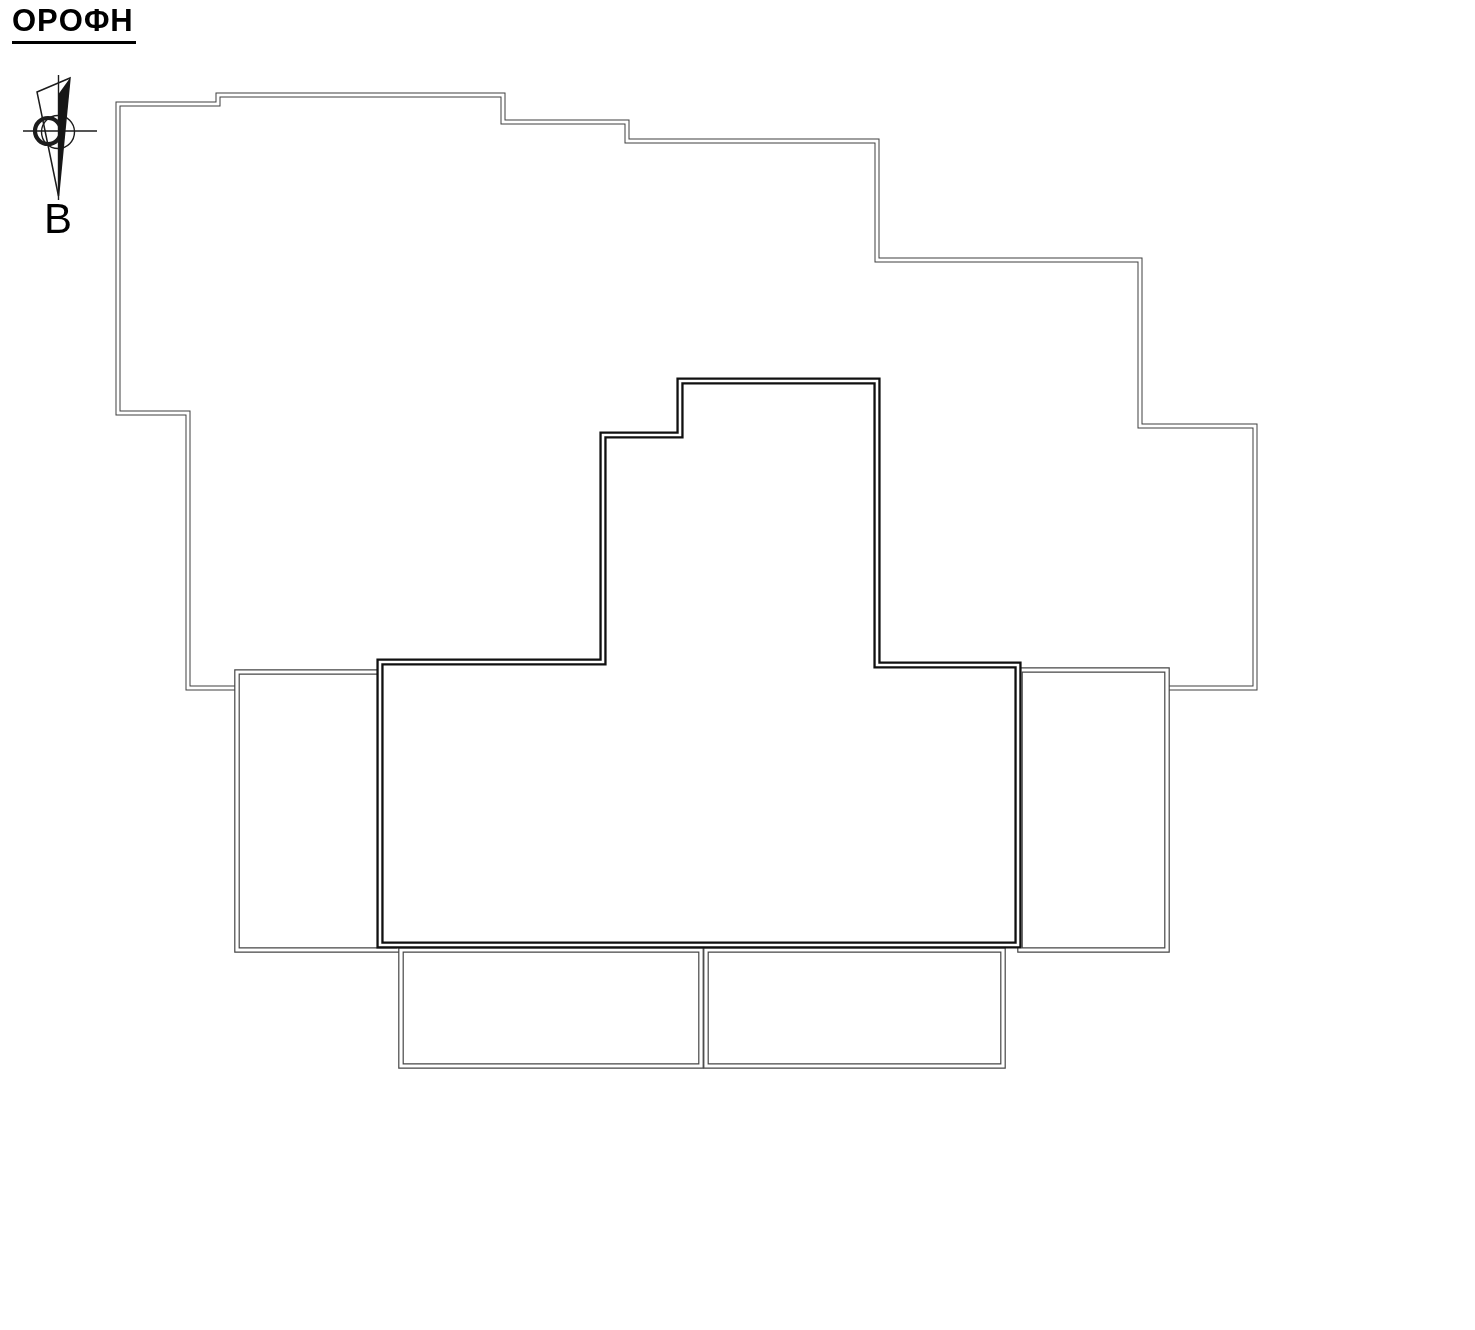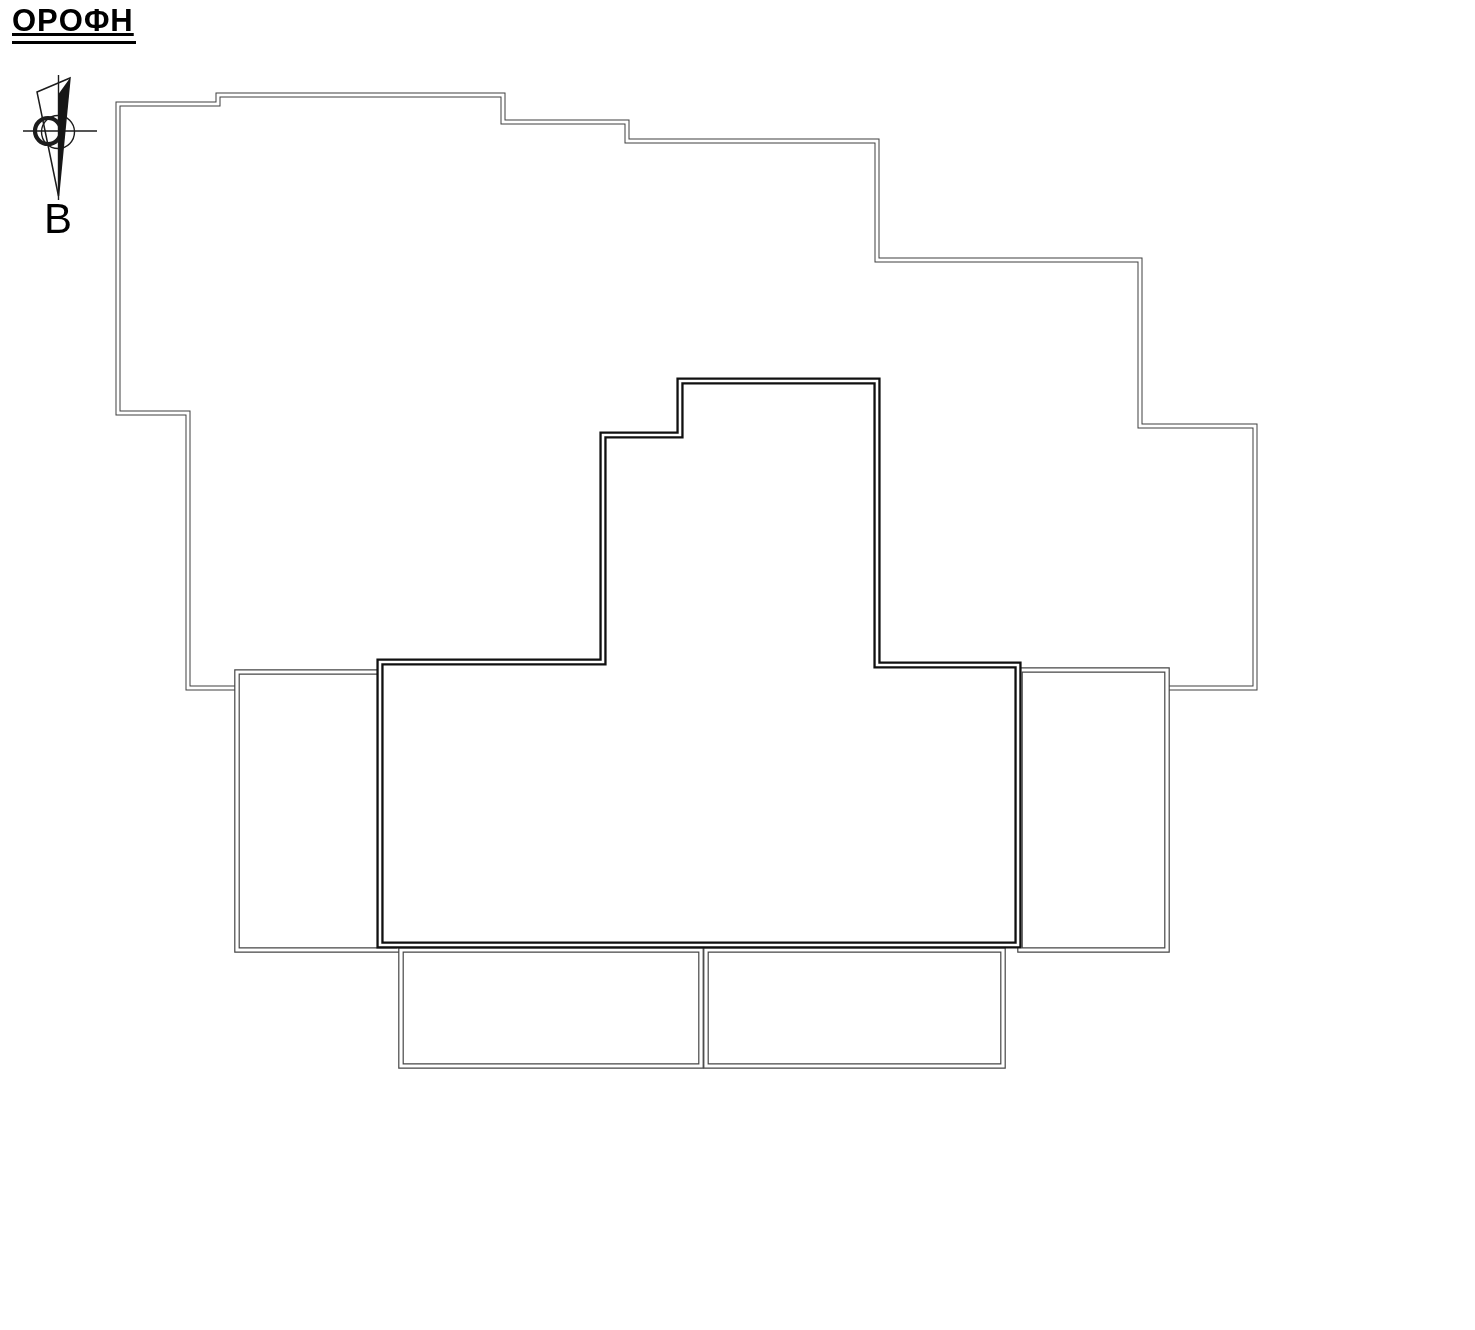--- a/index.html
+++ b/index.html
@@ -21,21 +21,20 @@
     top: 4px;
     margin: 0;
     font-size: 31px;
     font-weight: 700;
     letter-spacing: 1px;
     color: #000000;
     border-bottom: 3px solid #000000;
     padding: 0 2px 3px 0;
     display: inline-block;
     line-height: 1.1;
-    text-decoration: underline;
   }
   .compass-wrap {
     position: absolute;
     left: 20px;
     top: 70px;
     width: 80px;
     height: 140px;
   }
   .north-label {
     position: absolute;

